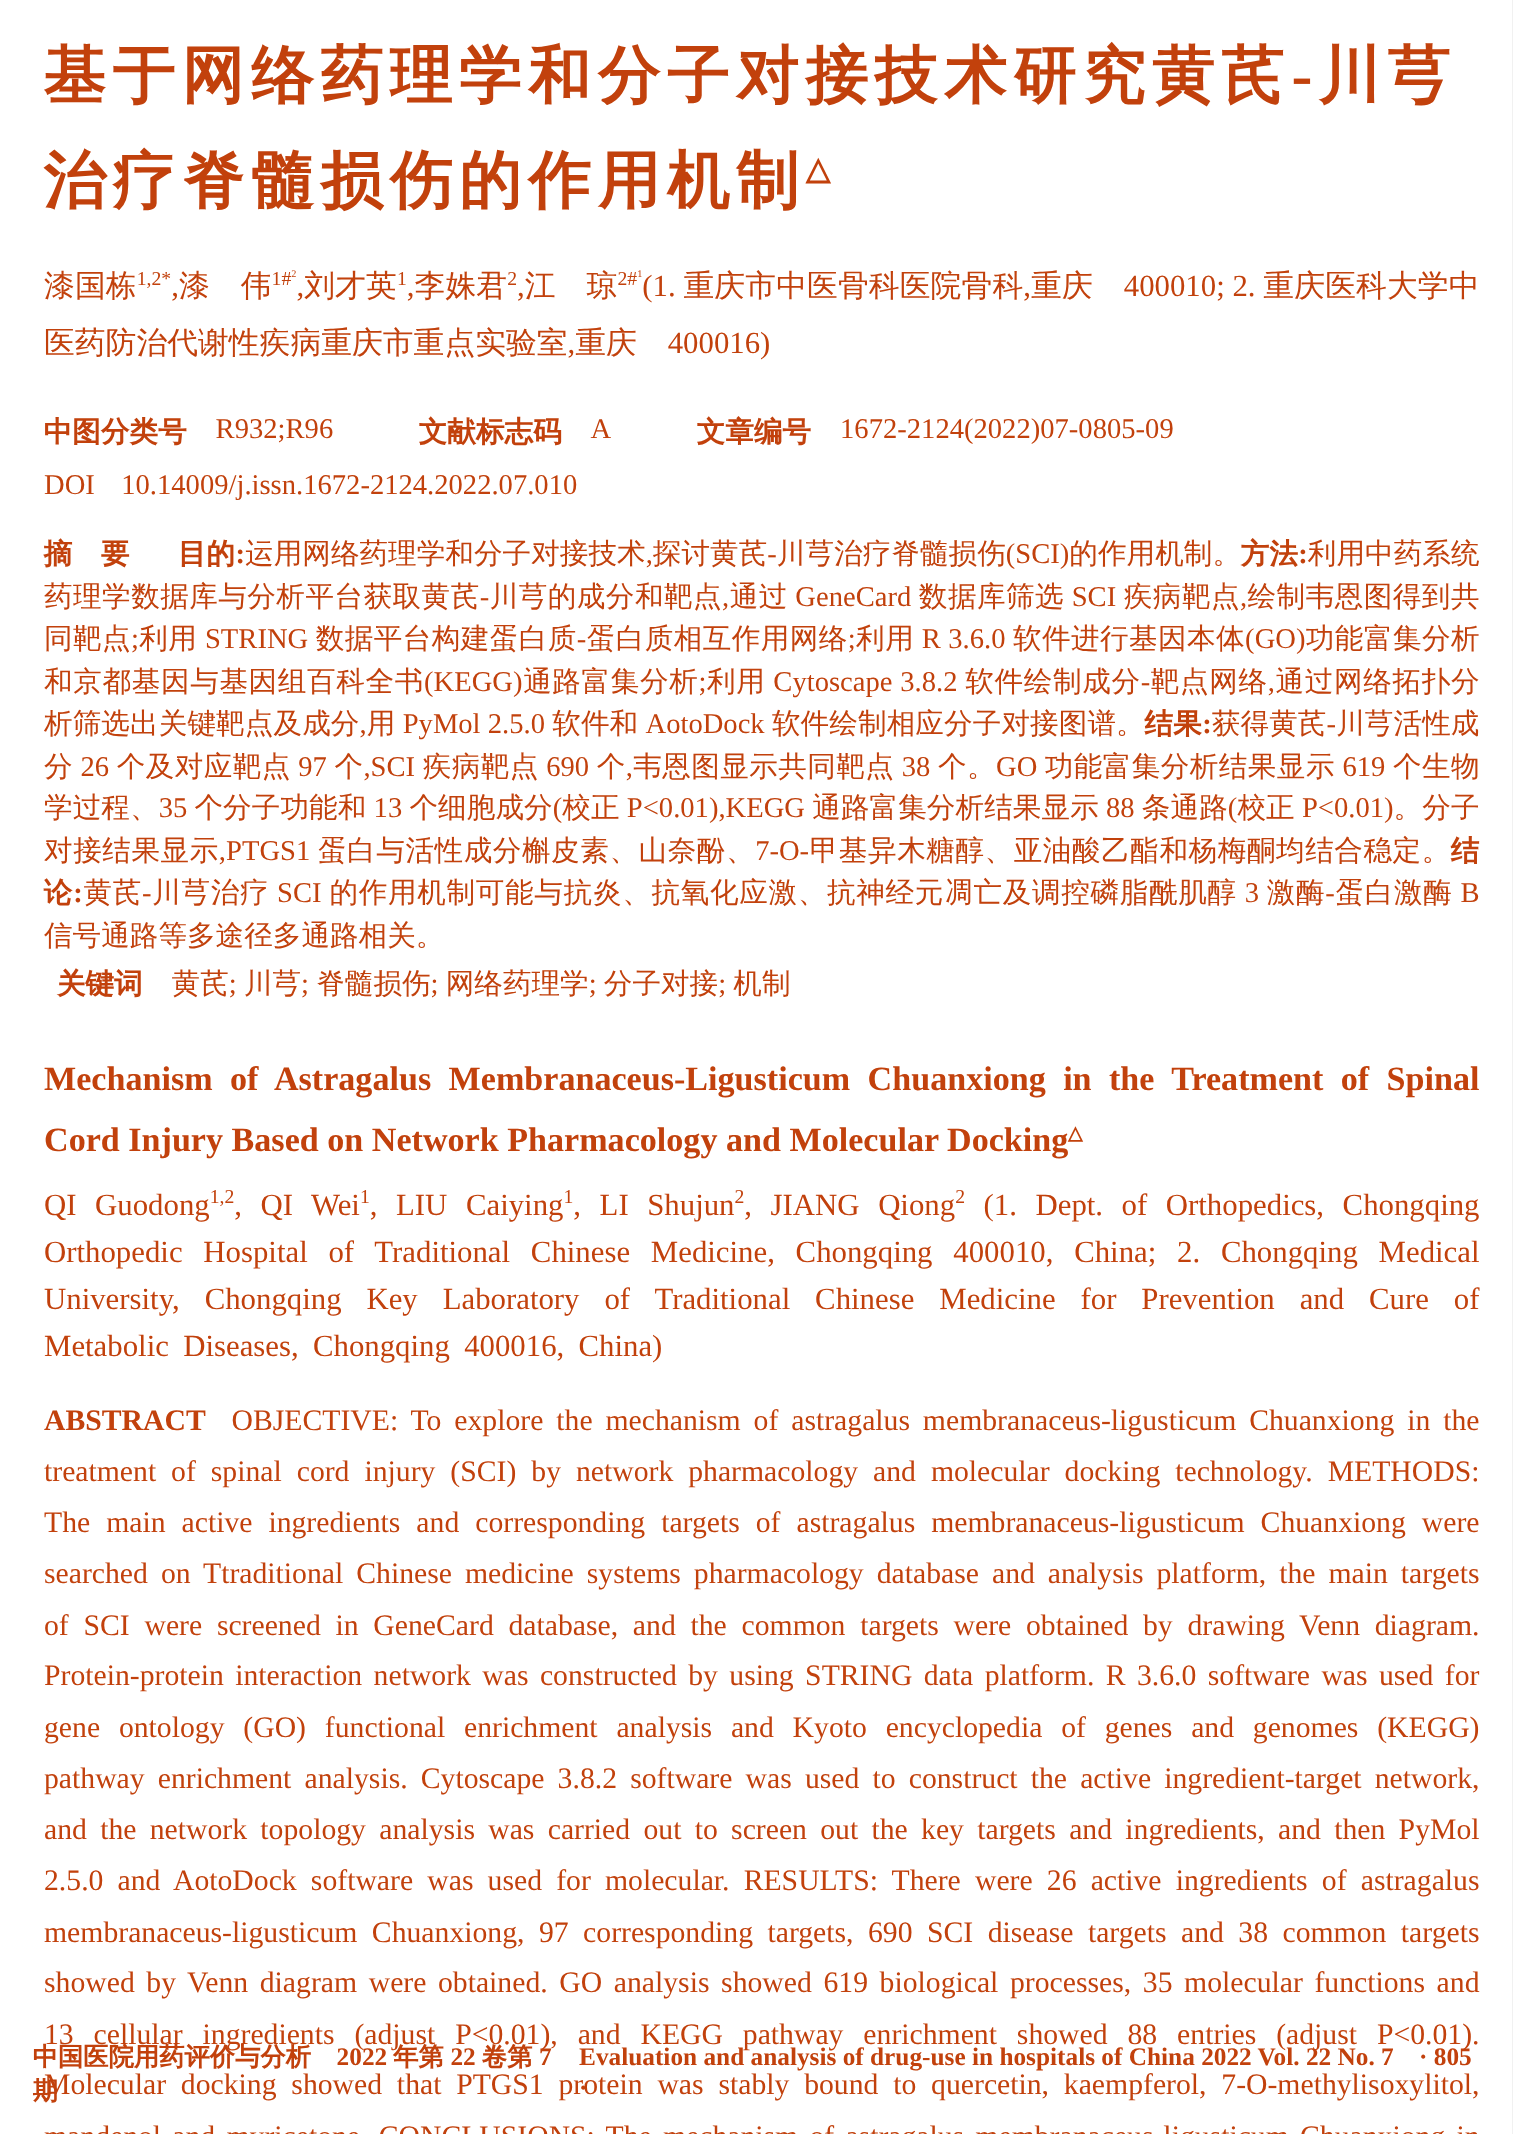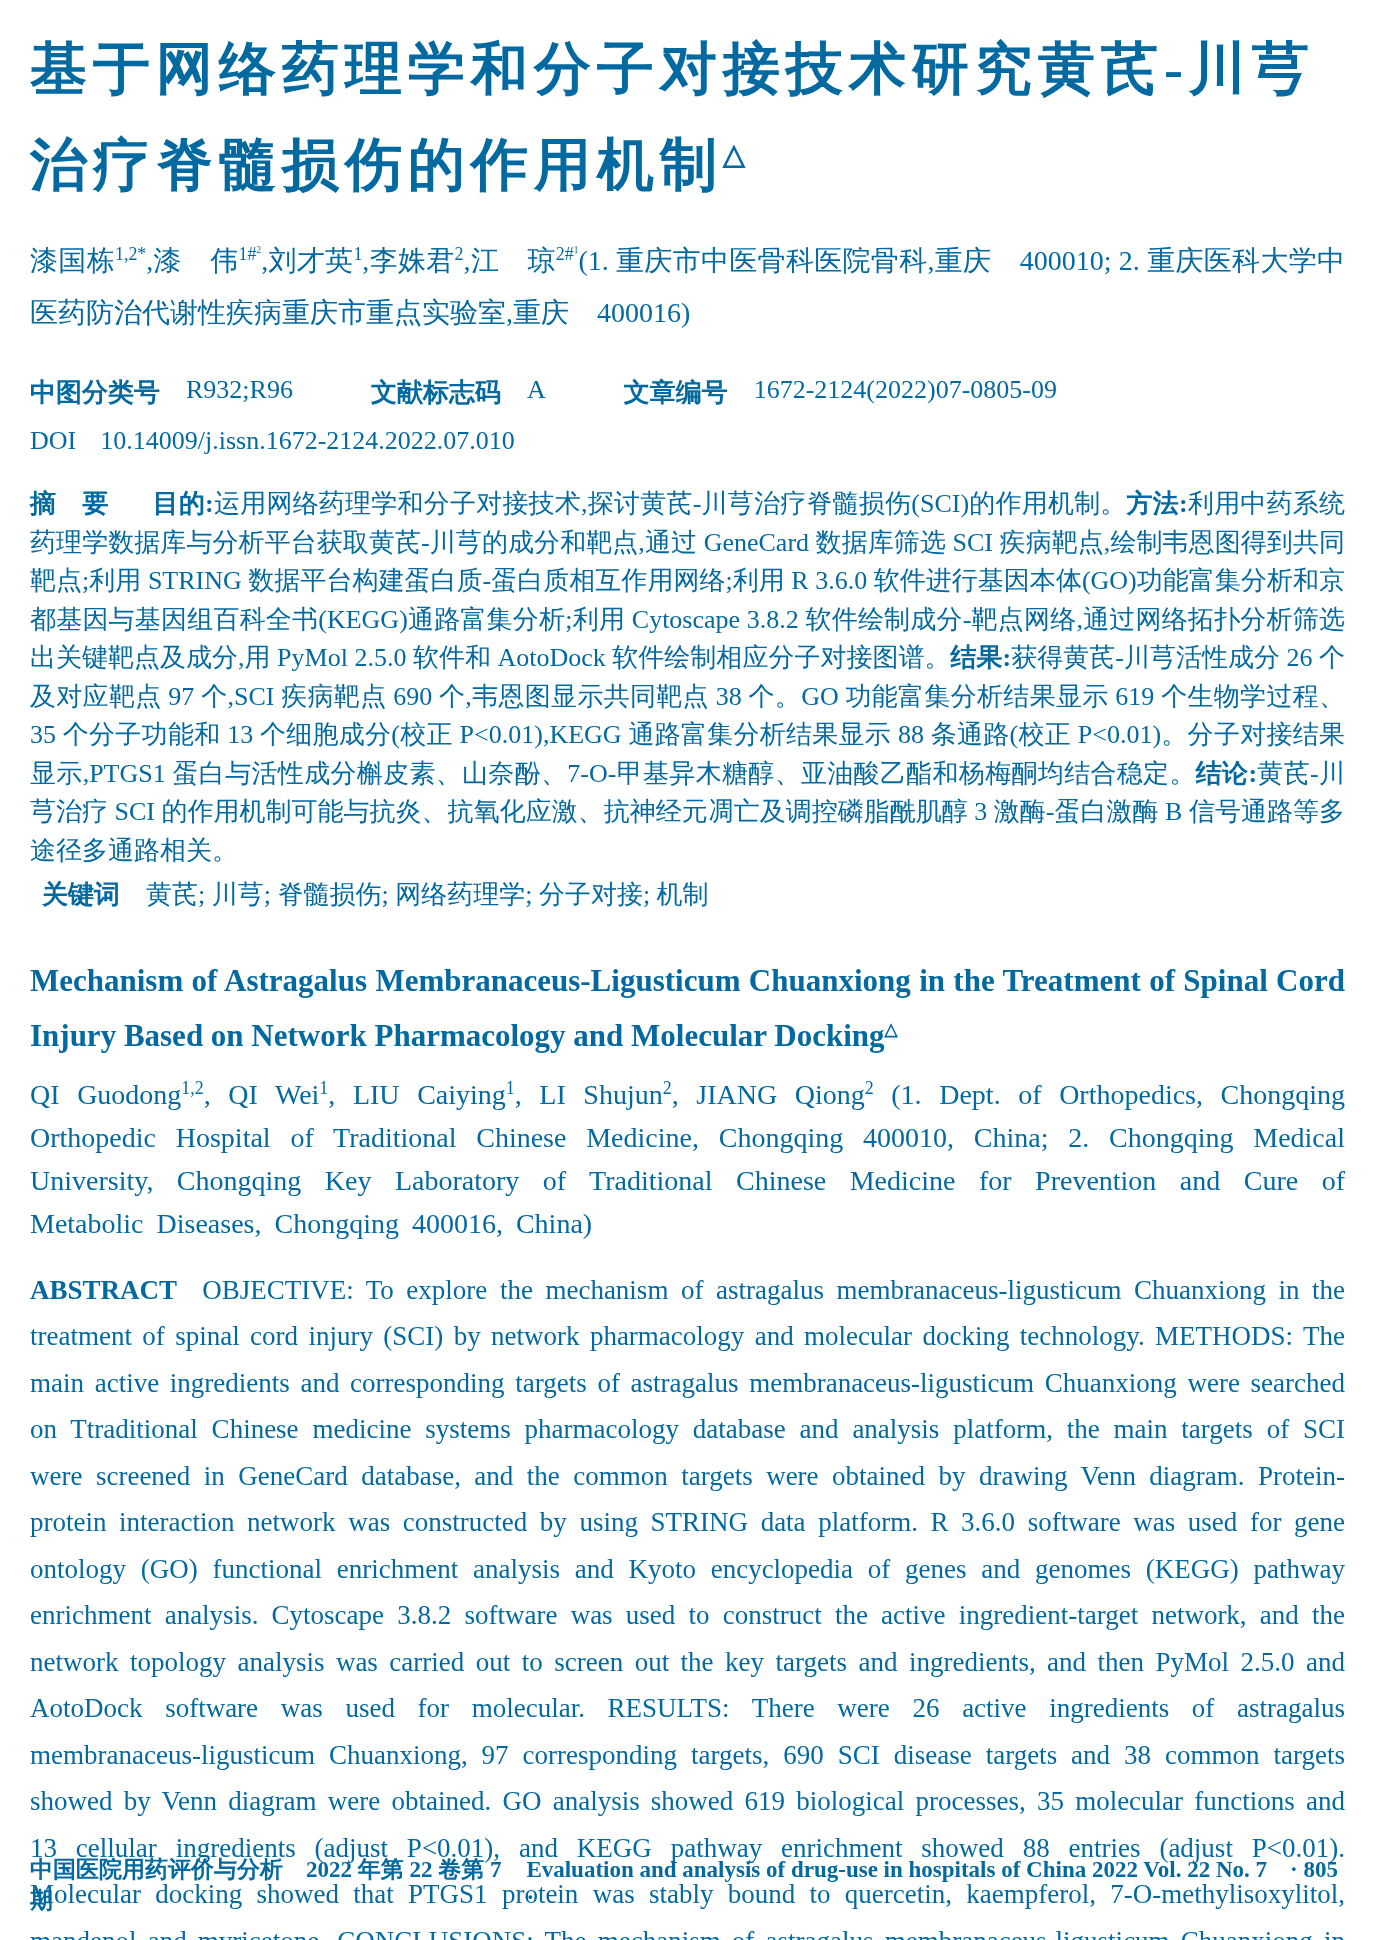--- a/index.html
+++ b/index.html
@@ -1,19 +1,19 @@
 <!DOCTYPE html>
 <html><head>
 <meta charset="utf-8">
 <style>
   html,body { margin:0; padding:0; background:#e8e8e8; }
   .page {
     position:relative; width:1375px; height:1940px; margin:0 auto;
-    background:#ffffff; color:#0369a1; box-sizing:border-box;
-    padding:26px 30px 0 30px; overflow:hidden;
+    background:#ffffff; color:#c2410c; box-sizing:border-box;
+    padding:26px 30px 0 40px; overflow:hidden;
     font-family:"Liberation Serif", serif;
   }
   .title-cn {
     margin:0; font-size:57px; line-height:86px; font-weight:bold;
     letter-spacing:6px; font-family:"Liberation Serif", serif;
   }
   .title-cn sup { font-size:0.5em; letter-spacing:0; }
   .authors-cn { margin:16px 0 0; font-size:28px; line-height:52px; text-align:justify; }
   sup.s1 { font-size:0.64em; }
   sup.s2 { font-size:0.52em; vertical-align:super; }

